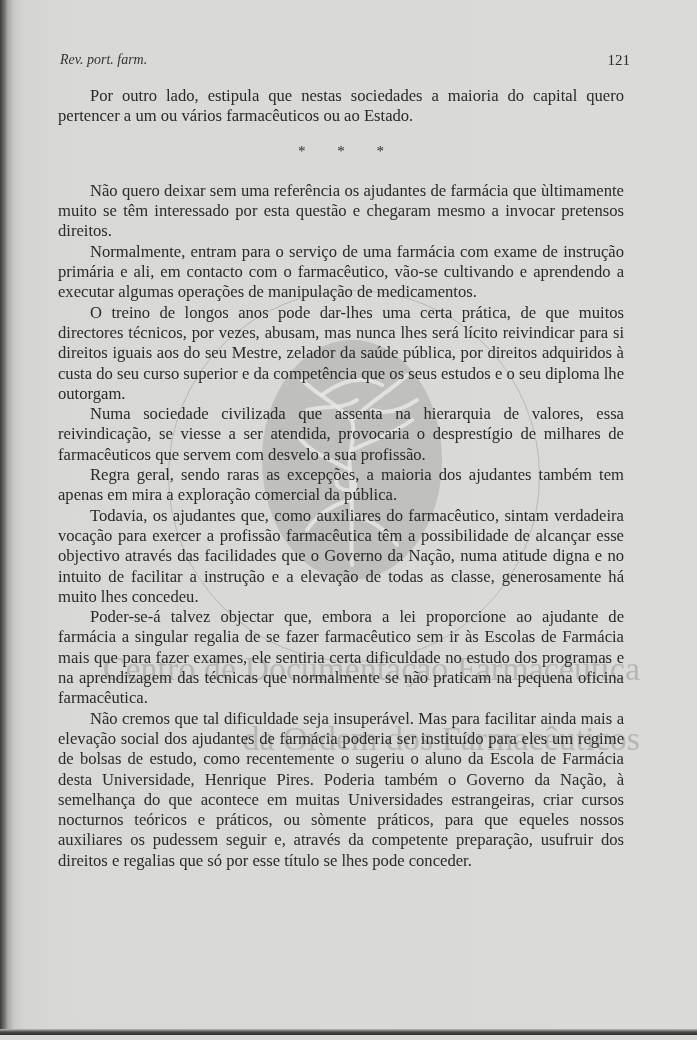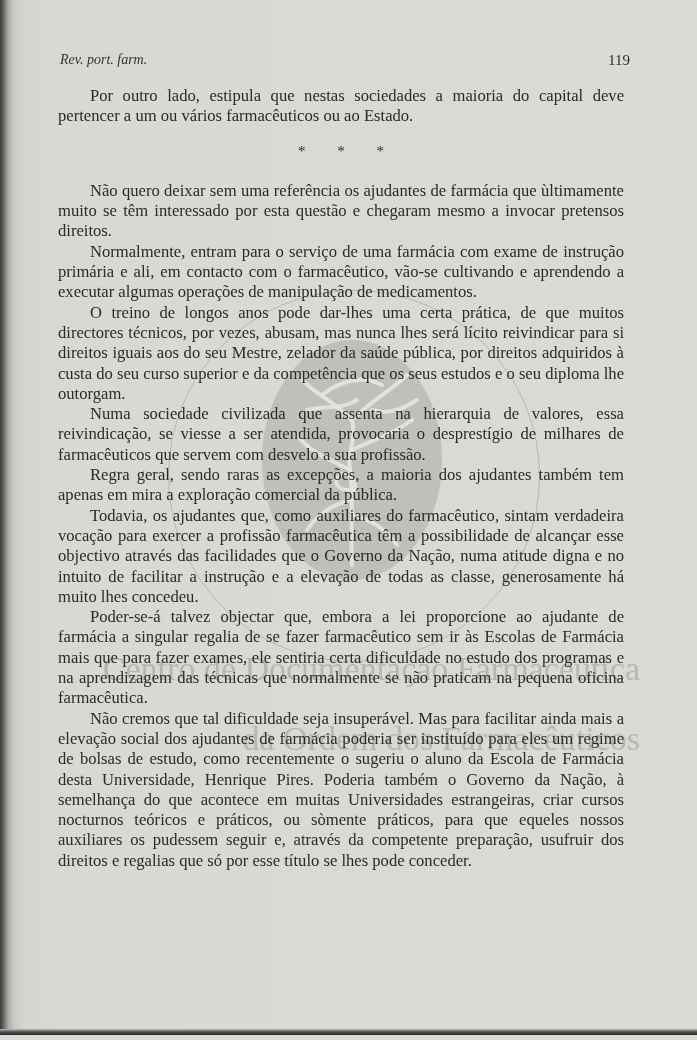--- a/index.html
+++ b/index.html
@@ -139,25 +139,25 @@
         <path d="M86 150 C 75 150, 70 140, 78 135 C 86 130, 96 140, 92 150"></path>
       </g>
     </svg>
   </div>
 
   <div class="watermark-text line1">Centro de Documentação Farmacêutica</div>
   <div class="watermark-text line2">da Ordem dos Farmacêuticos</div>
 
   <div class="header">
     <span class="running-head">Rev. port. farm.</span>
-    <span class="page-number">119</span>
+    <span class="page-number">121</span>
   </div>
 
   <div class="body-text">
-    <p class="para">Por outro lado, estipula que nestas sociedades a maioria do capital deve pertencer a um ou vários farmacêuticos ou ao Estado.</p>
+    <p class="para">Por outro lado, estipula que nestas sociedades a maioria do capital quero pertencer a um ou vários farmacêuticos ou ao Estado.</p>
     <div class="separator">* * *</div>
     <p class="para">Não quero deixar sem uma referência os ajudantes de farmácia que ùltimamente muito se têm interessado por esta questão e chegaram mesmo a invocar pretensos direitos.</p>
     <p class="para">Normalmente, entram para o serviço de uma farmácia com exame de instrução primária e ali, em contacto com o farmacêutico, vão-se cultivando e aprendendo a executar algumas operações de manipulação de medicamentos.</p>
     <p class="para">O treino de longos anos pode dar-lhes uma certa prática, de que muitos directores técnicos, por vezes, abusam, mas nunca lhes será lícito reivindicar para si direitos iguais aos do seu Mestre, zelador da saúde pública, por direitos adquiridos à custa do seu curso superior e da competência que os seus estudos e o seu diploma lhe outorgam.</p>
     <p class="para">Numa sociedade civilizada que assenta na hierarquia de valores, essa reivindicação, se viesse a ser atendida, provocaria o desprestígio de milhares de farmacêuticos que servem com desvelo a sua profissão.</p>
     <p class="para">Regra geral, sendo raras as excepções, a maioria dos ajudantes também tem apenas em mira a exploração comercial da pública.</p>
     <p class="para">Todavia, os ajudantes que, como auxiliares do farmacêutico, sintam verdadeira vocação para exercer a profissão farmacêutica têm a possibilidade de alcançar esse objectivo através das facilidades que o Governo da Nação, numa atitude digna e no intuito de facilitar a instrução e a elevação de todas as classe, generosamente há muito lhes concedeu.</p>
     <p class="para">Poder-se-á talvez objectar que, embora a lei proporcione ao ajudante de farmácia a singular regalia de se fazer farmacêutico sem ir às Escolas de Farmácia mais que para fazer exames, ele sentiria certa dificuldade no estudo dos programas e na aprendizagem das técnicas que normalmente se não praticam na pequena oficina farmacêutica.</p>
     <p class="para">Não cremos que tal dificuldade seja insuperável. Mas para facilitar ainda mais a elevação social dos ajudantes de farmácia poderia ser instituído para eles um regime de bolsas de estudo, como recentemente o sugeriu o aluno da Escola de Farmácia desta Universidade, Henrique Pires. Poderia também o Governo da Nação, à semelhança do que acontece em muitas Universidades estrangeiras, criar cursos nocturnos teóricos e práticos, ou sòmente práticos, para que equeles nossos auxiliares os pudessem seguir e, através da competente preparação, usufruir dos direitos e regalias que só por esse título se lhes pode conceder.</p>
   </div>

